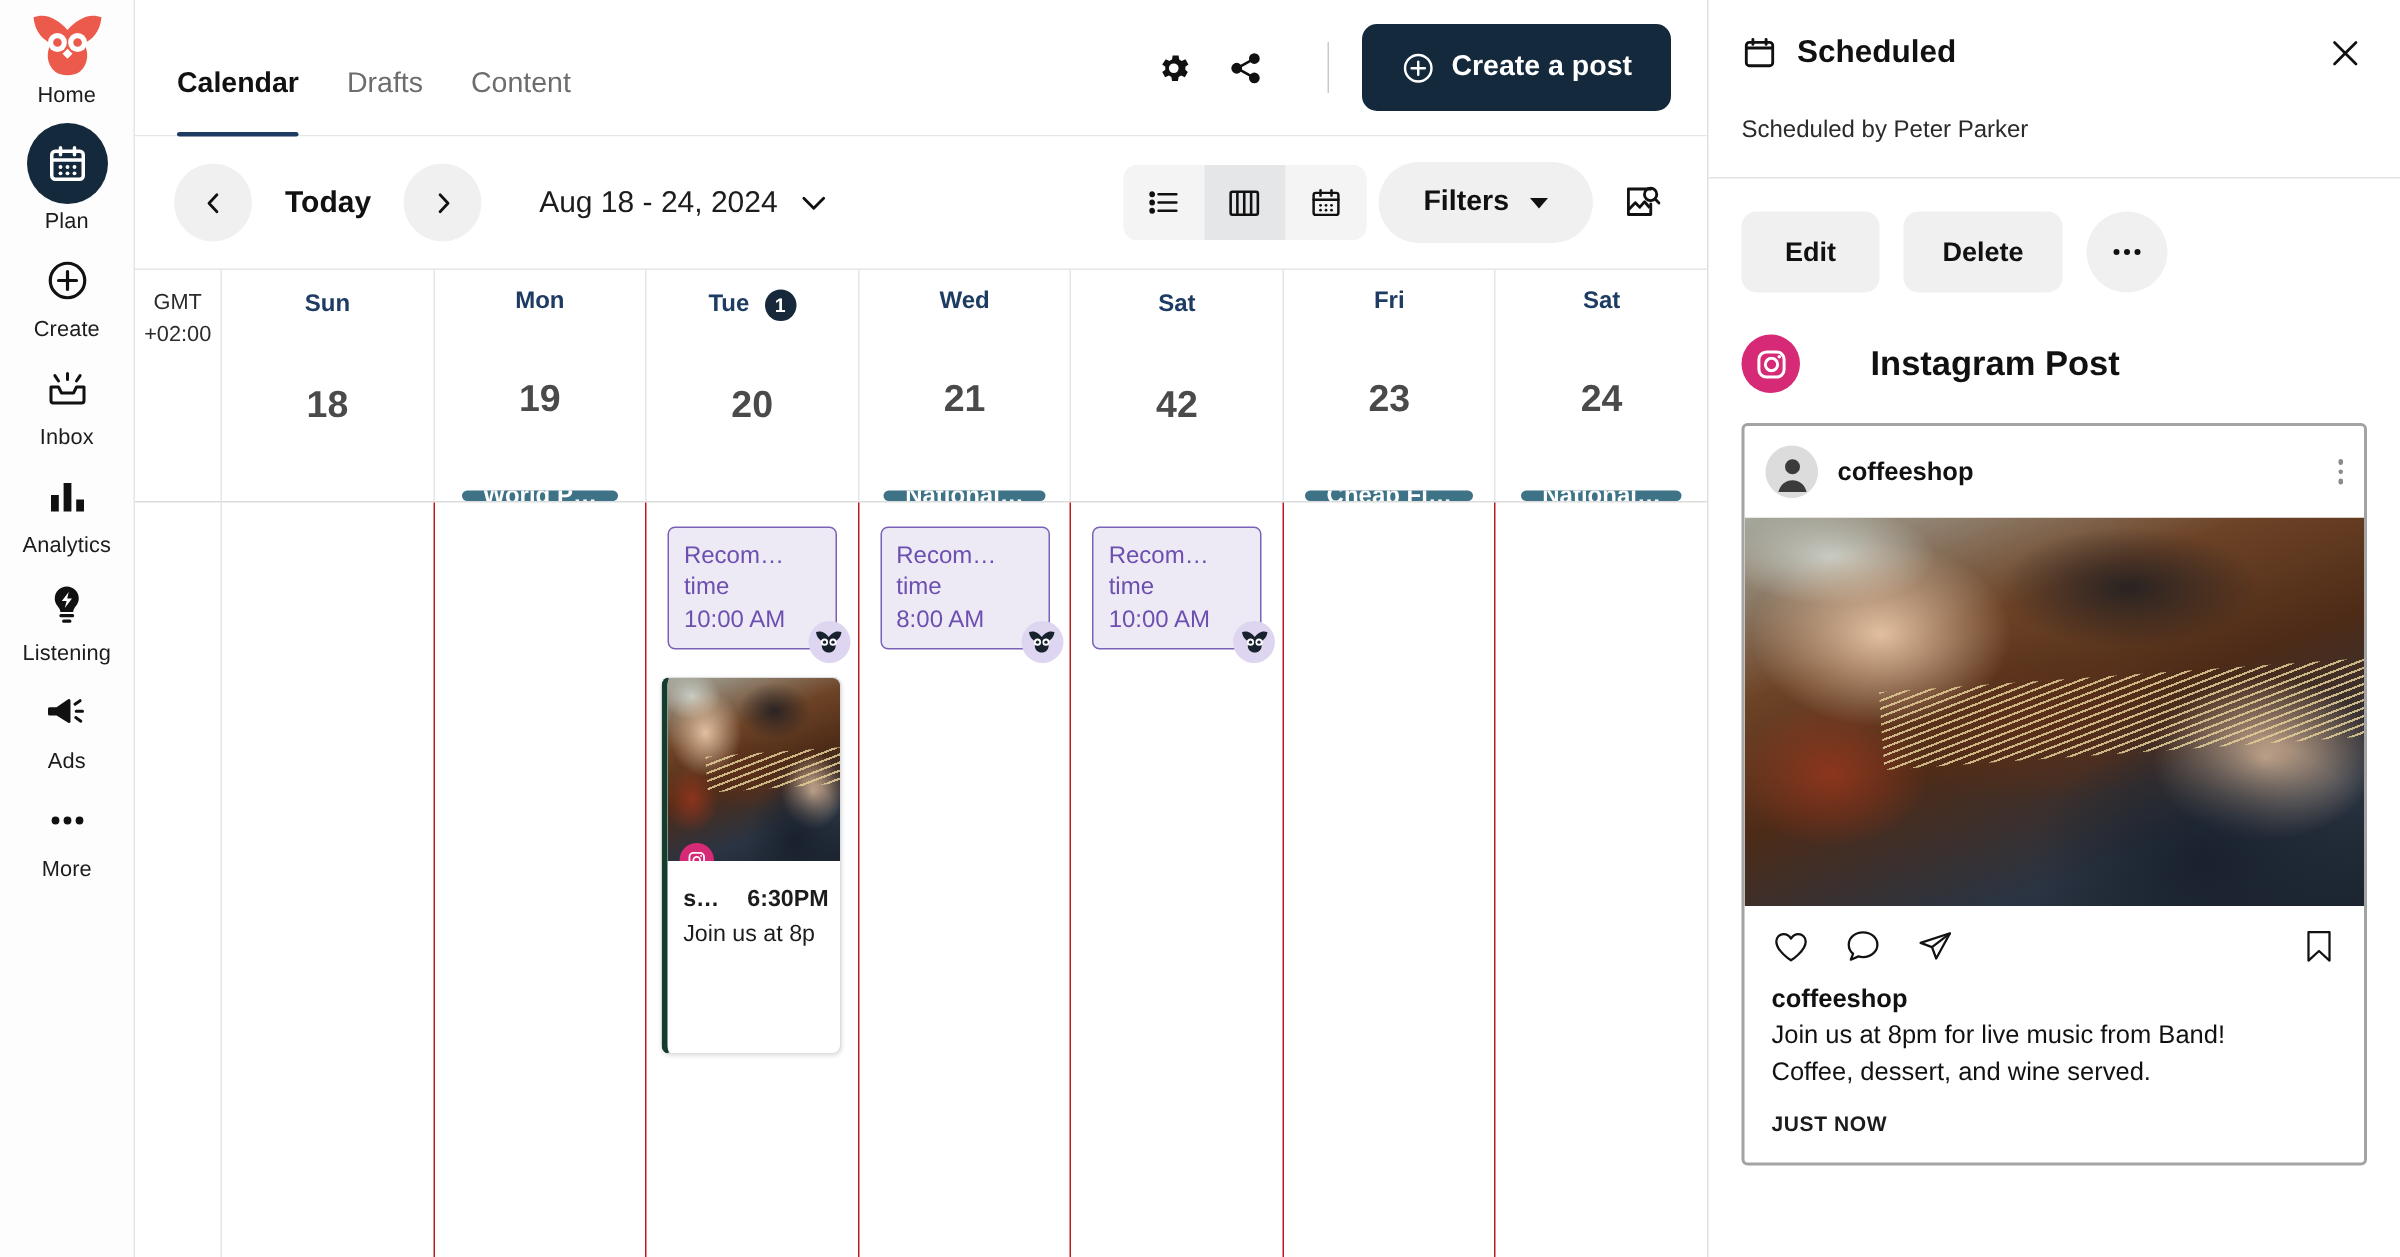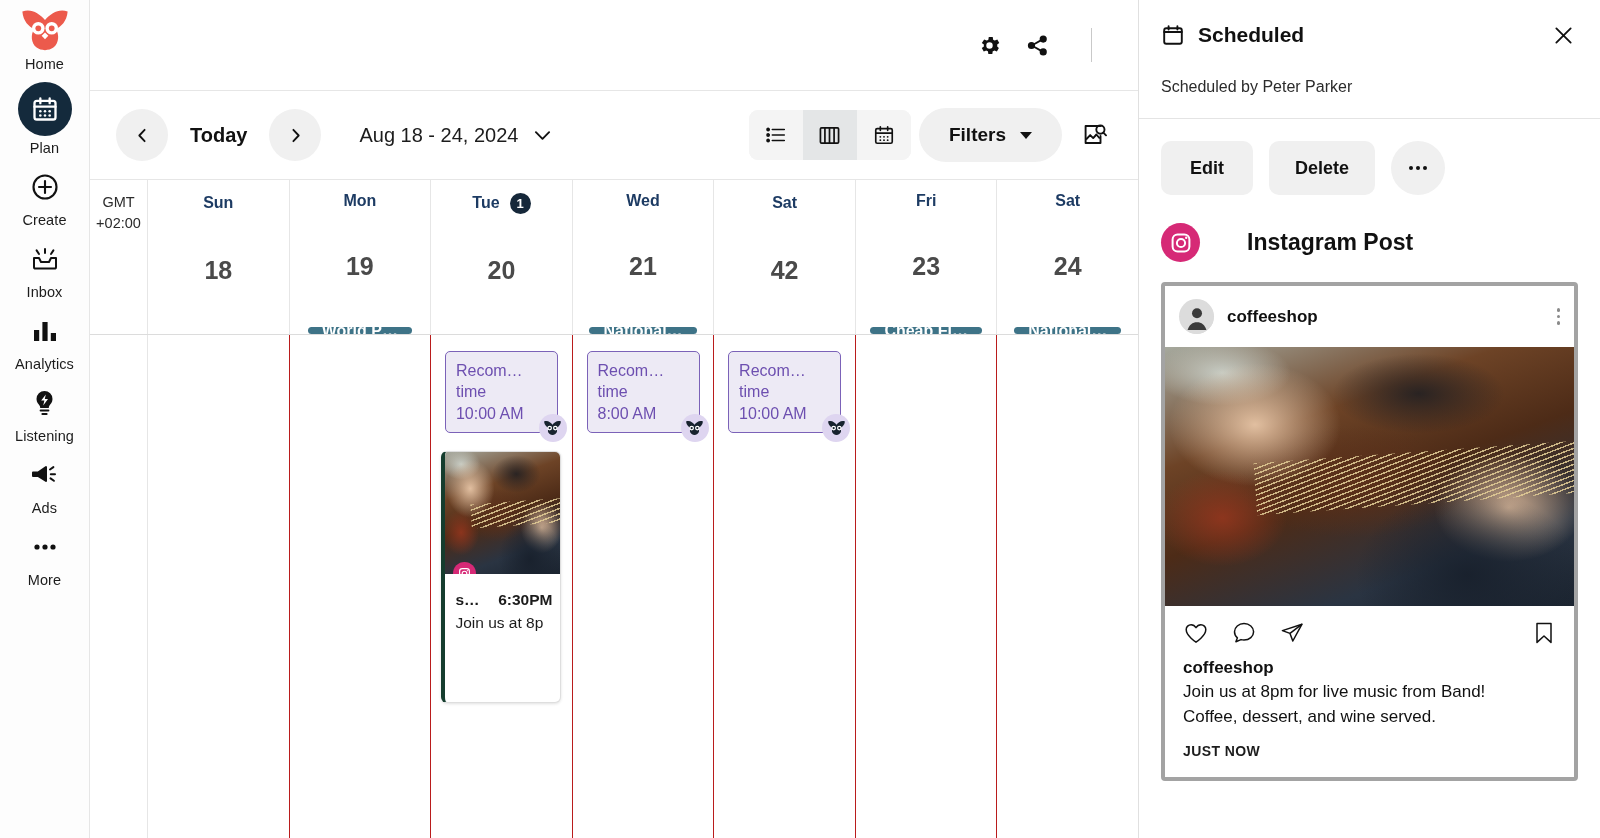--- a/index.html
+++ b/index.html
@@ -220,21 +220,21 @@
     cursor: pointer;
   }
   .network-row { display: flex; align-items: center; gap: 14px; padding: 28px 22px 0 22px; }
   .ig-badge {
     width: 39px; height: 39px; border-radius: 50%; background: #d62976;
     display: flex; align-items: center; justify-content: center;
   }
   .network-name { font-size: 23px; font-weight: bold; color: #111; margin-left: 33px; }
 
   .ig-card {
-    margin: 20px 22px 0 22px; background: #fff; border: 4px solid #a3a3a3;
+    margin: 20px 22px 0 22px; background: #fff; border: 2px solid #a3a3a3;
     border-radius: 4px; overflow: hidden; flex: 0 0 auto;
   }
   .ig-top { display: flex; align-items: center; padding: 13px 14px; gap: 13px; }
   .avatar {
     width: 35px; height: 35px; border-radius: 50%; background: #dcdcdc;
     display: flex; align-items: center; justify-content: center; overflow: hidden;
   }
   .ig-user { font-size: 17px; font-weight: bold; color: #111; }
   .ig-more { margin-left: auto; cursor: pointer; display: flex; flex-direction: column; gap: 3px; align-items: center; }
   .ig-more i { width: 3.5px; height: 3.5px; border-radius: 50%; background: #8a8a8a; display: block; }
@@ -347,35 +347,49 @@
           <circle cx="23" cy="5" r="2.6" fill="#111"></circle>
         </svg>
       </div>
       <span class="nav-label">More</span>
     </div>
   </nav>
 
   <div class="main">
 
     <header class="topbar">
+      <div class="tabs">
+        <div class="tab active">Calendar</div>
+        <div class="tab">Drafts</div>
+        <div class="tab">Content</div>
+      </div>
       <div class="topbar-right">
         <div class="icon-btn">
           <svg width="25" height="25" viewBox="0 0 24 24" fill="#111">
             <path d="M19.4 12.9a7.7 7.7 0 0 0 0-1.8l2-1.5-1.9-3.3-2.4 1a7.6 7.6 0 0 0-1.6-.9l-.4-2.5h-3.8l-.4 2.5c-.6.2-1.1.5-1.6.9l-2.4-1L4.6 9.6l2 1.5a7.7 7.7 0 0 0 0 1.8l-2 1.5 1.9 3.3 2.4-1c.5.4 1 .7 1.6.9l.4 2.5h3.8l.4-2.5c.6-.2 1.1-.5 1.6-.9l2.4 1 1.9-3.3zM12 15.1A3.1 3.1 0 1 1 15.1 12 3.1 3.1 0 0 1 12 15.1z"></path>
           </svg>
         </div>
         <div class="icon-btn">
           <svg width="25" height="25" viewBox="0 0 24 24" fill="none" stroke="#111" stroke-width="1.7">
             <circle cx="17.5" cy="5.8" r="2.6" fill="#111"></circle>
             <circle cx="6.2" cy="12" r="2.6" fill="#111"></circle>
             <circle cx="17.5" cy="18.2" r="2.6" fill="#111"></circle>
             <path d="M8.6 10.8l6.6-3.7M8.6 13.2l6.6 3.7" stroke-linecap="round"></path>
           </svg>
         </div>
         <div class="vdivider"></div>
+        <button class="create-post">
+          <span>
+            <svg width="23" height="23" viewBox="0 0 24 24" fill="none" stroke="#fff" stroke-width="1.7">
+              <circle cx="12" cy="12" r="9.2"></circle>
+              <path d="M12 7.4v9.2M7.4 12h9.2" stroke-linecap="round"></path>
+            </svg>
+          </span>
+          <span>Create a post</span>
+        </button>
       </div>
     </header>
 
     <div class="toolbar">
       <button class="round-btn">
         <svg width="17" height="17" viewBox="0 0 24 24" fill="none" stroke="#111" stroke-width="2.6">
           <path d="M15 4L7.5 12 15 20" stroke-linecap="round" stroke-linejoin="round"></path>
         </svg>
       </button>
       <span class="today-label">Today</span>

